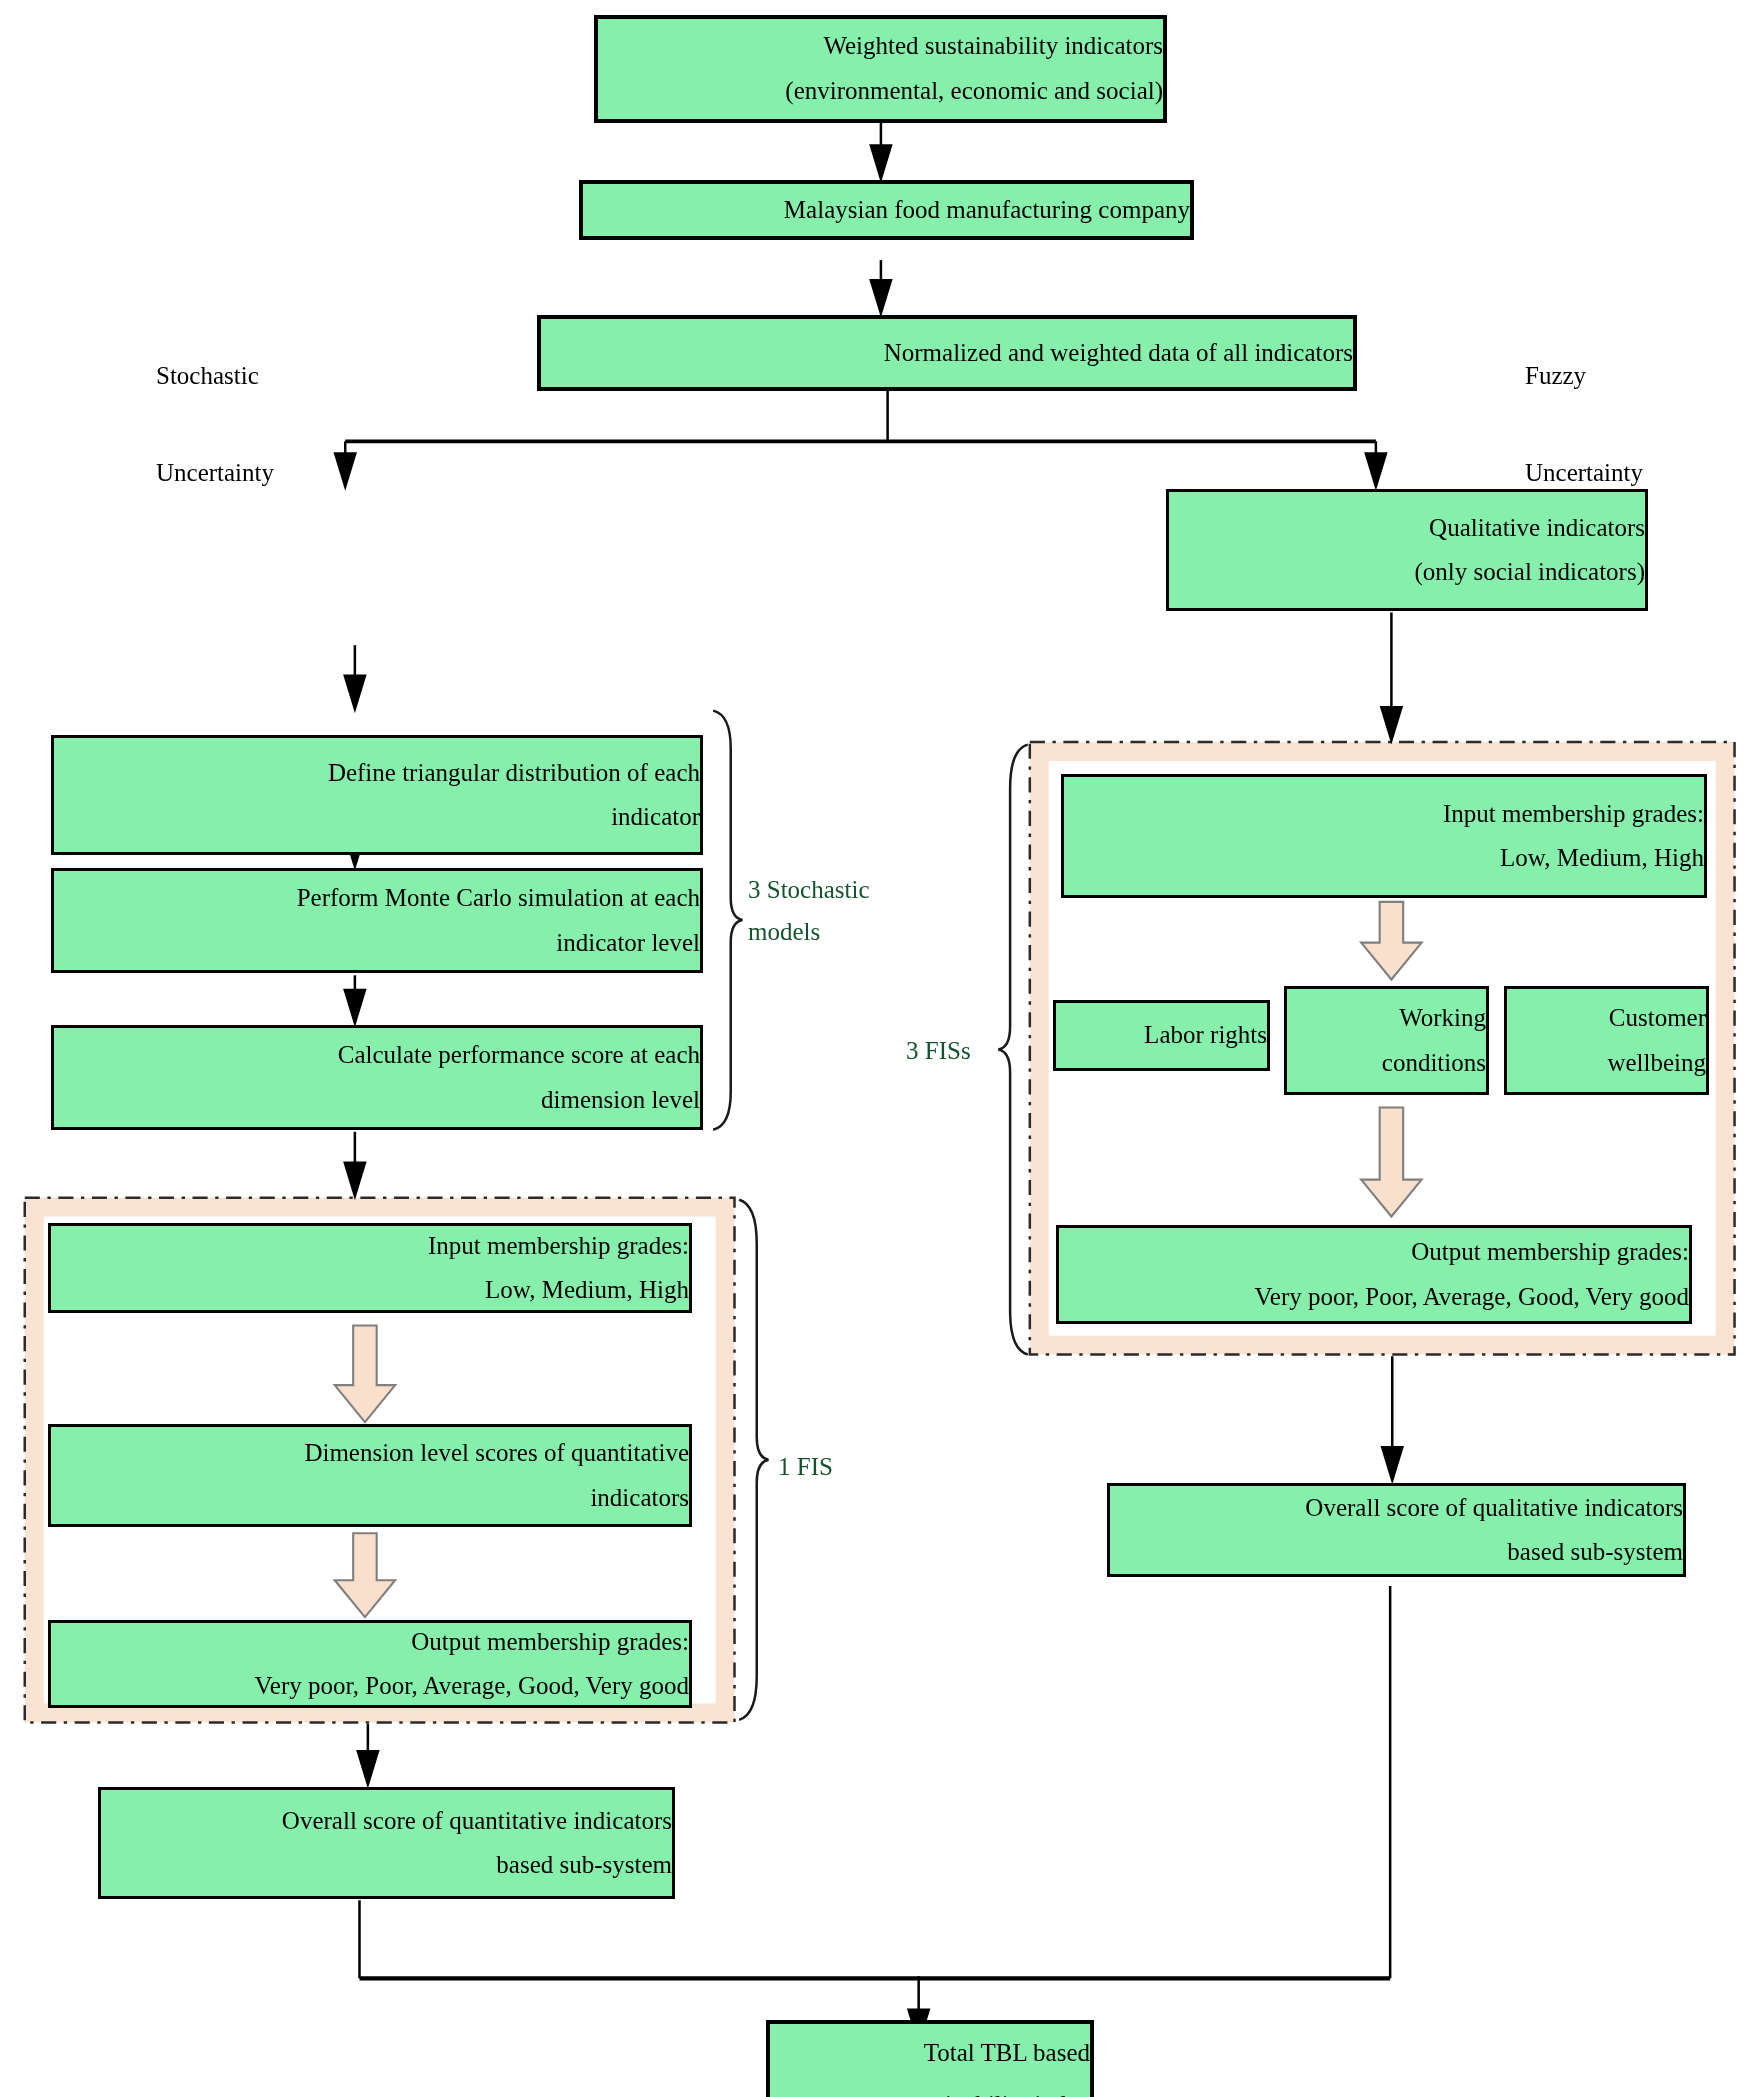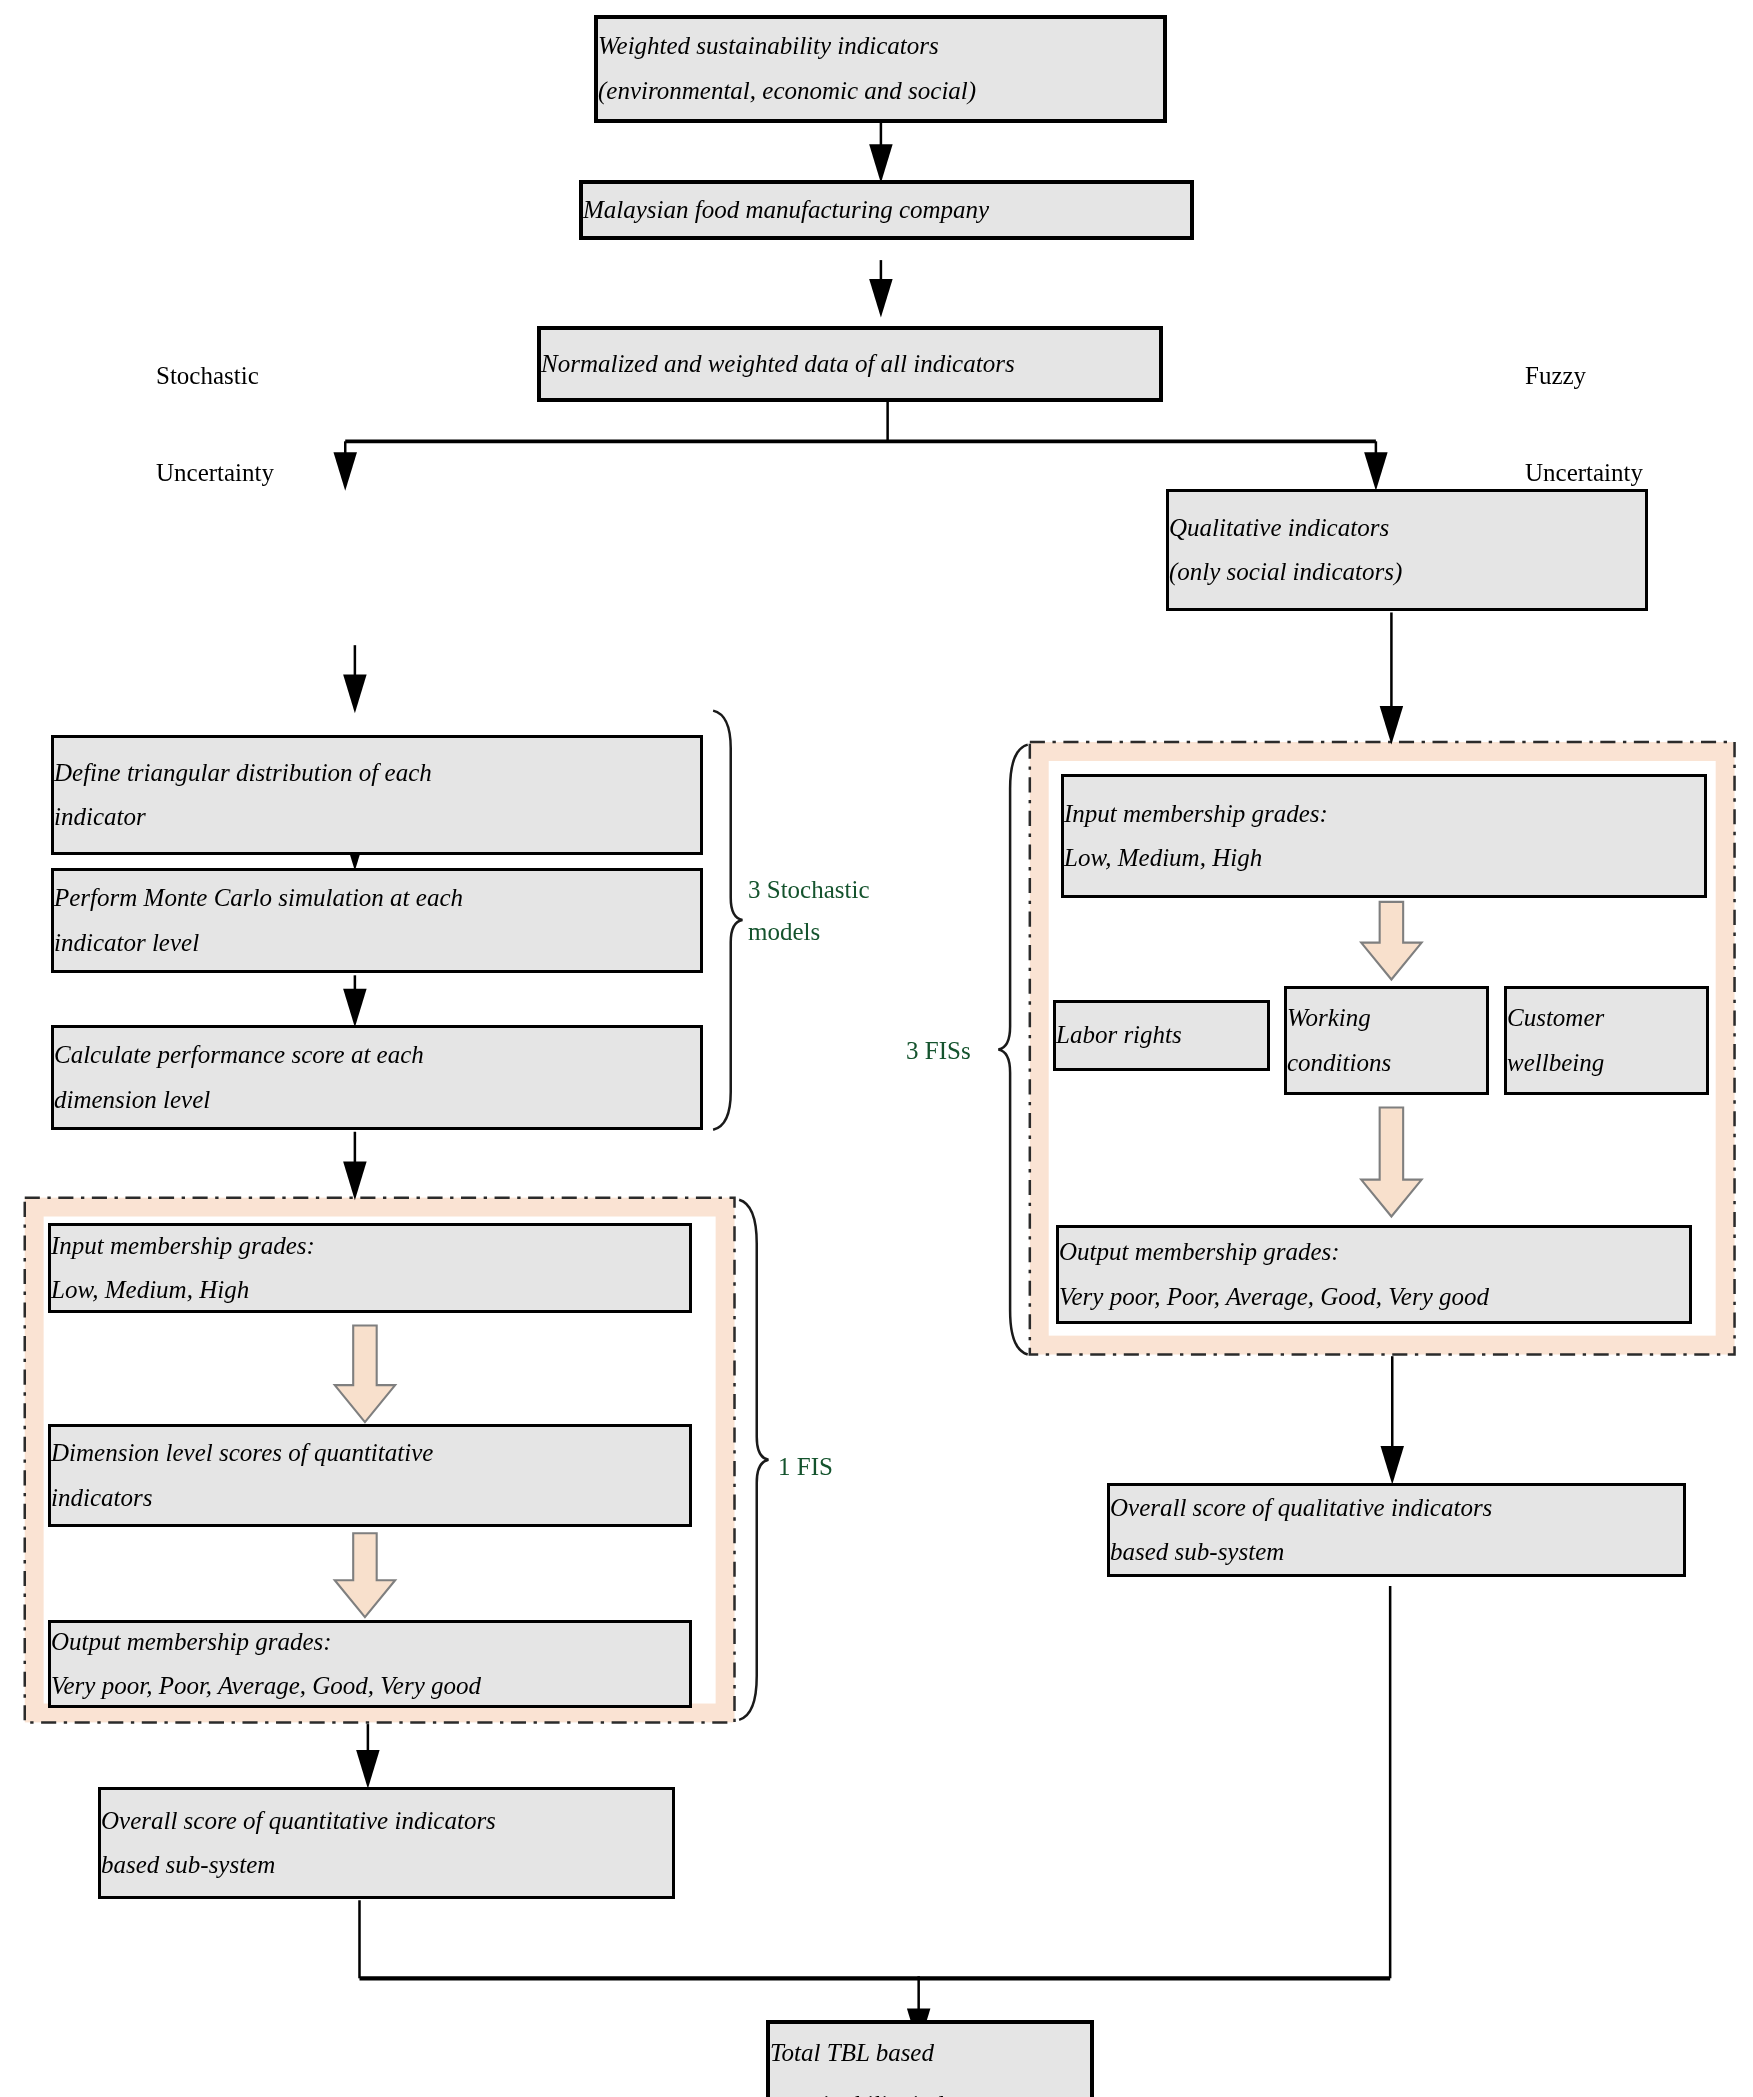--- a/index.html
+++ b/index.html
@@ -8,31 +8,30 @@
     width:1753px;height:2144px;
     background:#ffffff;
     font-family:"Liberation Serif","DejaVu Serif",serif;
     color:#000;
     overflow:hidden;
   }
   #shape-layer{position:absolute;left:0;top:0;z-index:0;}
   .node{
     position:absolute;
     box-sizing:border-box;
-    background:#e5e5e5;
+    background:#86efac;
     border:3.8px solid #000;
     display:flex;
     flex-direction:column;
     justify-content:center;
-    align-items:flex-start;
+    align-items:flex-end;
     text-align:center;
     font-size:25px;
     line-height:1.78;
     z-index:2;
-    font-style:italic;
   }
   .node .ln{display:block;white-space:nowrap;}
   .b11{border-width:4.6px;}
   .b8{border-width:3.4px;}
   .b10{border-width:4.2px;}
   .tall-lines{line-height:2.05;}
   .side-label{
     position:absolute;
     font-size:25px;
     line-height:97px;
@@ -119,21 +118,21 @@
 
   <div class="node b11" style="left:594px;top:14.7px;width:573px;height:108px">
     <span class="ln">Weighted sustainability indicators</span>
     <span class="ln">(environmental, economic and social)</span>
   </div>
 
   <div class="node b11" style="left:579px;top:180px;width:615px;height:60px">
     <span class="ln">Malaysian food manufacturing company</span>
   </div>
 
-  <div class="node b11" style="left:537px;top:326px;width:626px;height:76px">
+  <div class="node b11" style="left:537px;top:315px;width:820px;height:76px">
     <span class="ln">Normalized and weighted data of all indicators</span>
   </div>
 
   <div class="side-label" style="left:108px;top:327px">
     <span class="ln">Stochastic</span>
     <span class="ln">Uncertainty</span>
   </div>
 
   <div class="side-label" style="left:1477px;top:327px">
     <span class="ln">Fuzzy</span>

